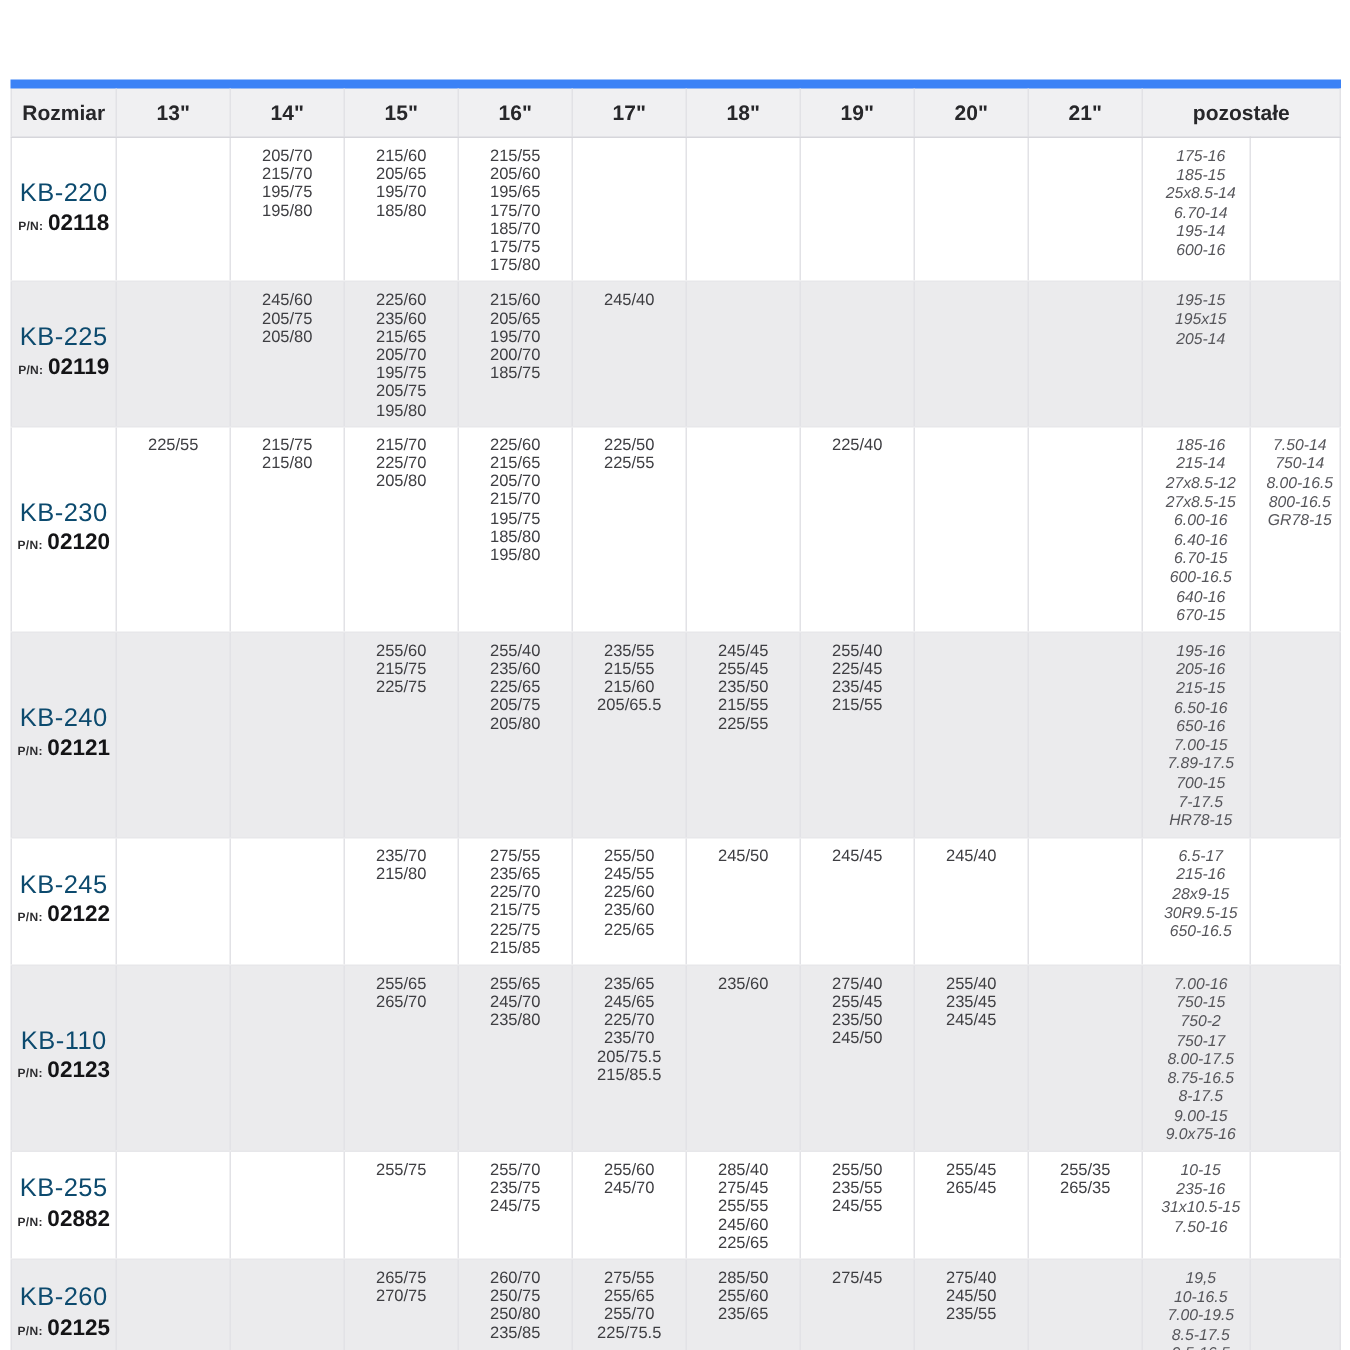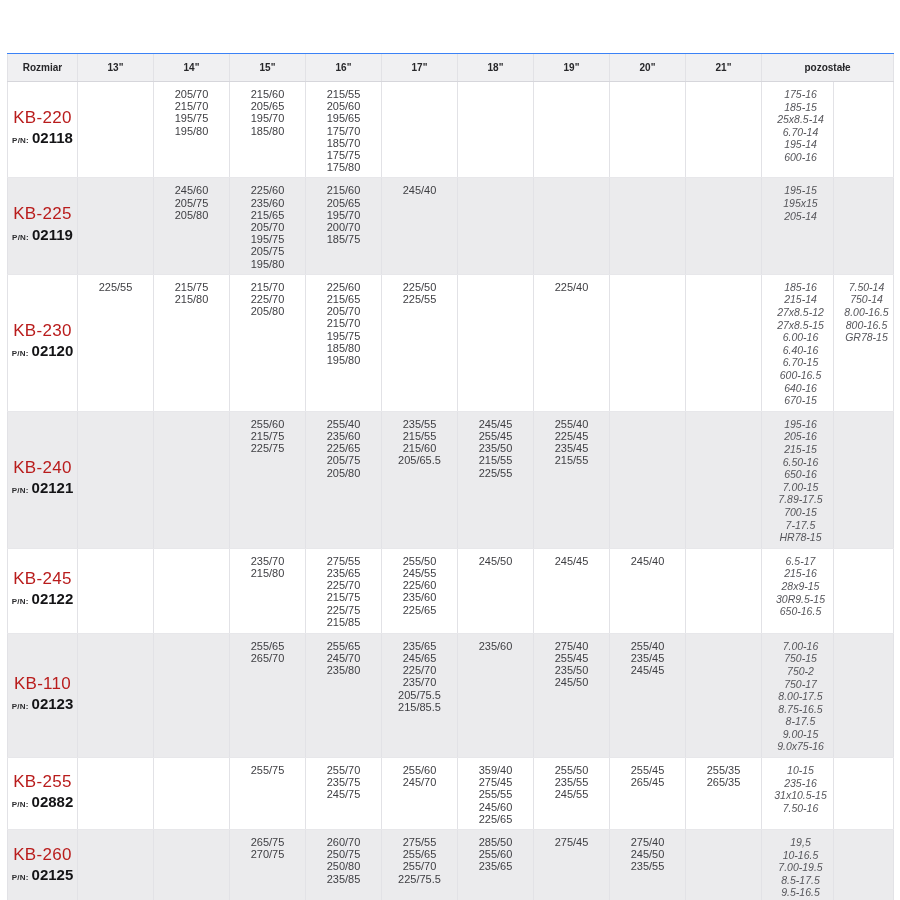--- a/index.html
+++ b/index.html
@@ -22,26 +22,26 @@
     width: 886px;
   }
   table.size-table {
     border-collapse: collapse;
     table-layout: fixed;
     width: 100%;
     border: 1px solid #e2e2e6;
   }
   thead th {
     background: #f0f0f2;
-    font-size: 10px;
+    font-size: 14px;
     font-weight: bold;
     color: #27272a;
     text-align: center;
     padding: 8px 2px;
-    border-top: 1px solid #3b82f6;
+    border-top: 6px solid #3b82f6;
     border-bottom: 1px solid #d6d6db;
     border-left: 1px solid #e2e2e6;
   }
   thead th:first-child { border-left: none; }
   tbody td {
     border-left: 1px solid #e2e2e6;
     border-bottom: 1px solid #e7e7ea;
     vertical-align: top;
     padding: 6px 2px 4px 2px;
     font-size: 11px;
@@ -60,21 +60,21 @@
   tbody tr:nth-child(6) { height: 112px; }
   tbody tr:nth-child(7) { height: 66px; }
   tbody tr:nth-child(8) { height: 69px; }
   td.model-cell {
     vertical-align: middle;
     text-align: center;
     padding: 4px 2px;
   }
   .model-name {
     font-size: 17px;
-    color: #b91c1c;
+    color: #0c4a6e;
     letter-spacing: 0.3px;
     white-space: nowrap;
   }
   .pn-line { margin-top: 8px; white-space: nowrap; }
   .pn-label {
     font-size: 8px;
     font-weight: bold;
     color: #2c2c2f;
     letter-spacing: 0.2px;
   }
@@ -432,21 +432,21 @@
             <td>
               <div class="size-line">255/70</div>
               <div class="size-line">235/75</div>
               <div class="size-line">245/75</div>
             </td>
             <td>
               <div class="size-line">255/60</div>
               <div class="size-line">245/70</div>
             </td>
             <td>
-              <div class="size-line">359/40</div>
+              <div class="size-line">285/40</div>
               <div class="size-line">275/45</div>
               <div class="size-line">255/55</div>
               <div class="size-line">245/60</div>
               <div class="size-line">225/65</div>
             </td>
             <td>
               <div class="size-line">255/50</div>
               <div class="size-line">235/55</div>
               <div class="size-line">245/55</div>
             </td>

